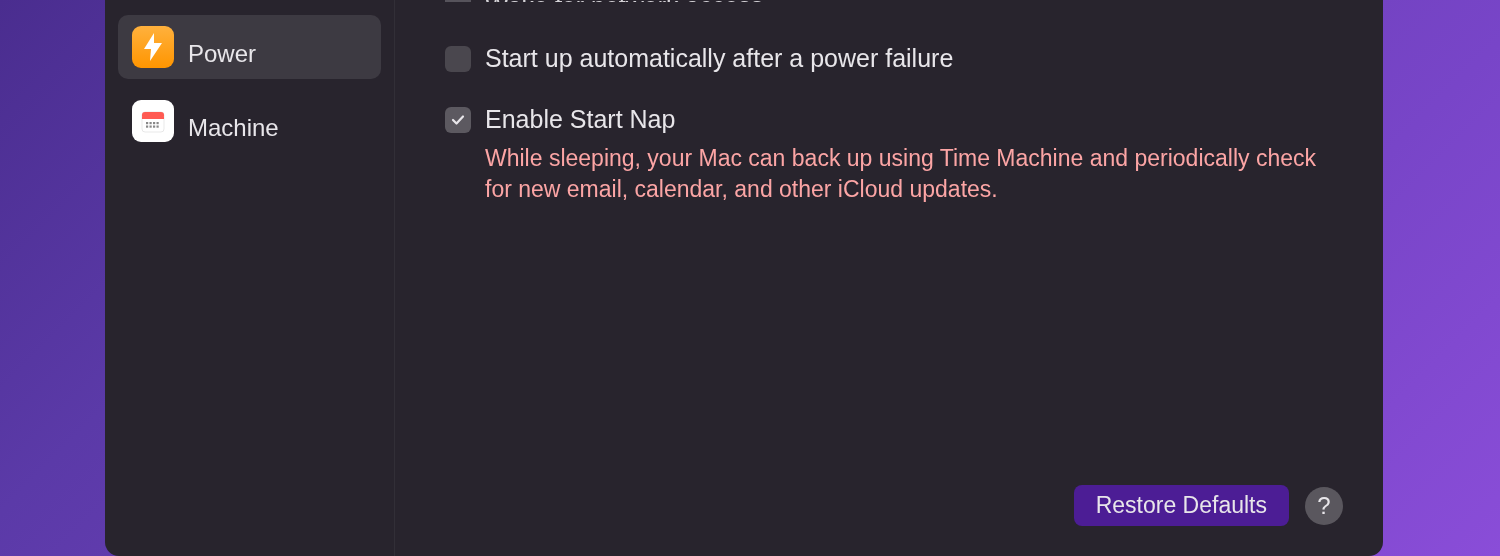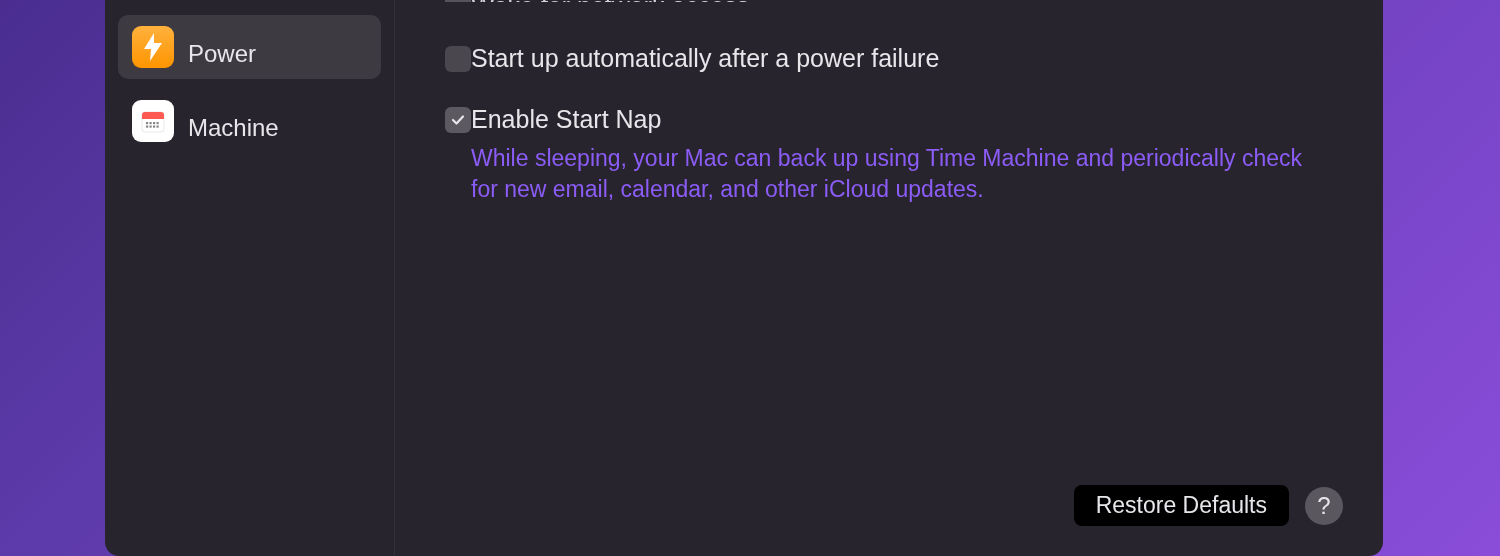--- a/index.html
+++ b/index.html
@@ -69,20 +69,21 @@
     .main {
       flex: 1;
       padding: 0 40px 0 50px;
       display: flex;
       flex-direction: column;
       position: relative;
     }
     .option-row {
       display: flex;
       align-items: flex-start;
+      gap: 14px;
       margin-bottom: 28px;
     }
     .option-row.partial-top {
       margin-top: -10px;
       opacity: 0.9;
     }
     .checkbox {
       width: 26px;
       height: 26px;
       border-radius: 6px;
@@ -108,36 +109,36 @@
       flex-direction: column;
       gap: 8px;
     }
     .option-label {
       color: #e8e6ea;
       font-size: 25px;
       font-weight: 400;
       line-height: 1.3;
     }
     .option-description {
-      color: #8b5cf6;
+      color: #fca5a5;
       font-size: 23px;
       font-weight: 400;
       line-height: 1.35;
       max-width: 860px;
     }
     .footer {
       position: absolute;
       bottom: 30px;
       right: 40px;
       display: flex;
       align-items: center;
       gap: 16px;
     }
     .restore-btn {
-      background: #000000;
+      background: #4c1d95;
       color: #e8e6ea;
       font-size: 23px;
       font-weight: 400;
       padding: 7px 22px;
       border-radius: 8px;
       border: none;
       cursor: pointer;
     }
     .help-btn {
       width: 38px;

